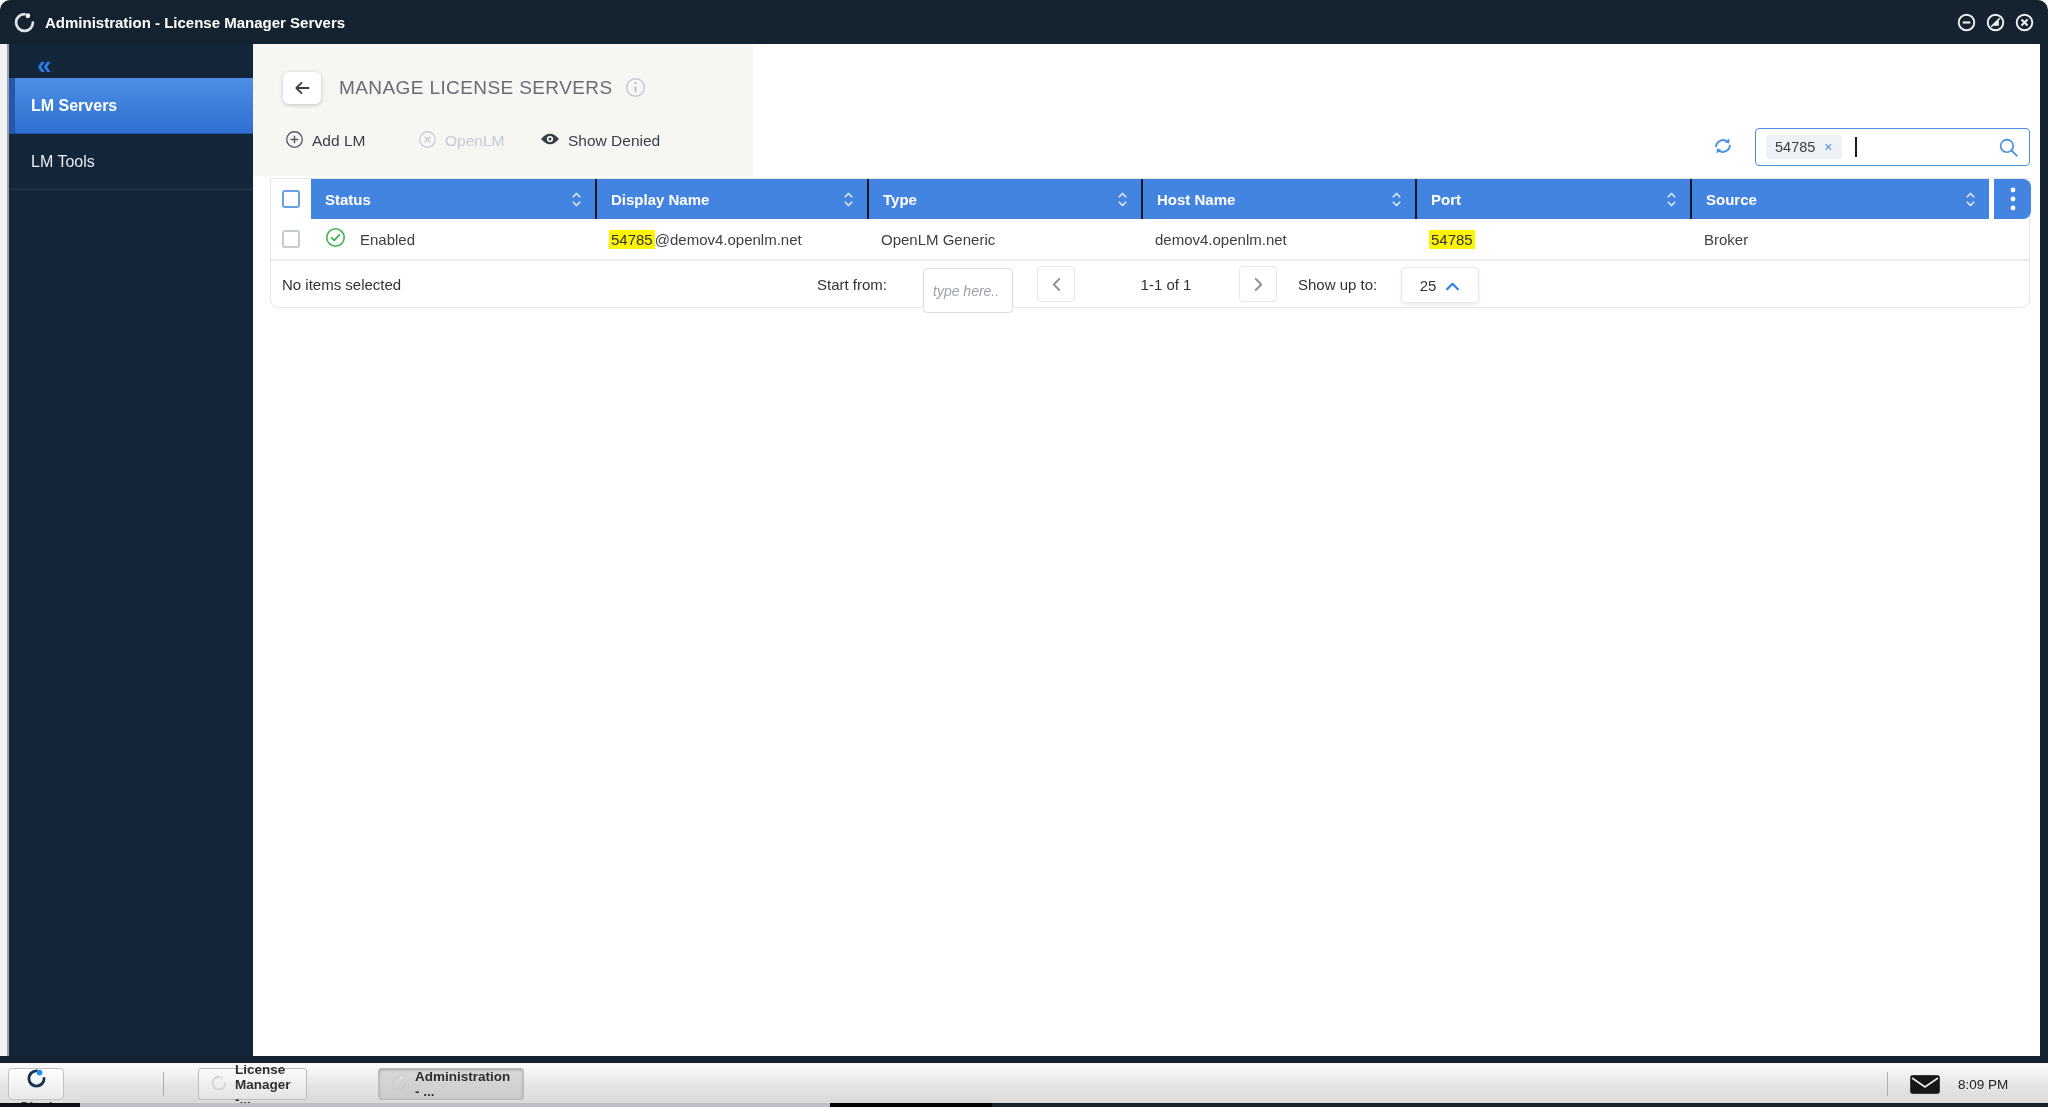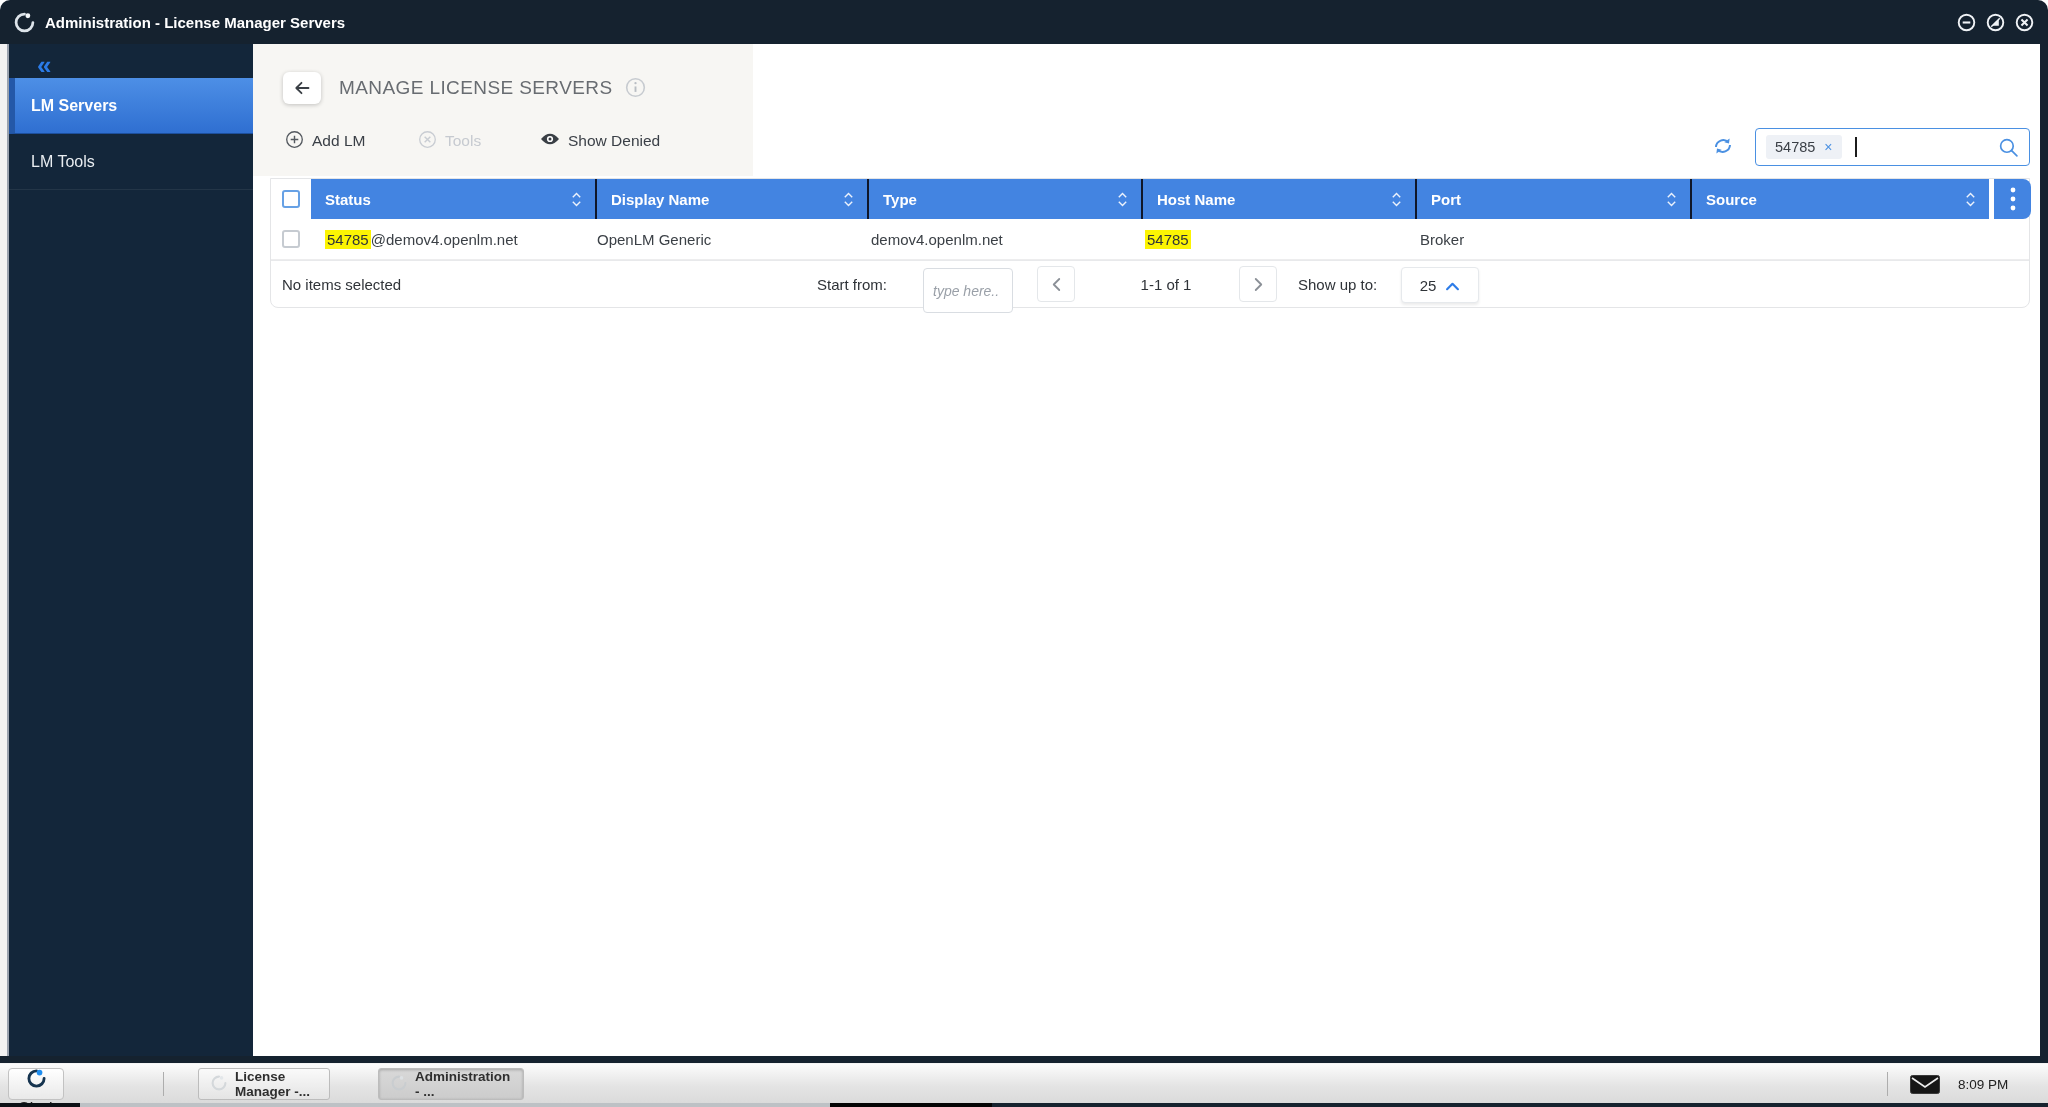--- a/index.html
+++ b/index.html
@@ -186,21 +186,21 @@
       </span>
       <span>Add LM</span>
     </span>
     <span class="tb-btn disabled" style="left:165px">
       <span>
         <svg viewBox="0 0 20 20" width="19" height="19">
             <circle cx="10" cy="10" r="8.2" fill="none" stroke="#c9cdd3" stroke-width="1.4"></circle>
             <path d="M7 7 L13 13 M13 7 L7 13" stroke="#c9cdd3" stroke-width="1.5"></path>
           </svg>
       </span>
-      <span>Tools</span>
+      <span>OpenLM</span>
     </span>
     <span class="tb-btn" style="left:287px">
       <span>
         <svg viewBox="0 0 20 14" width="20" height="14">
             <path d="M1 7 Q10 -3.5 19 7 Q10 17.5 1 7 Z" fill="#3a3f45"></path>
             <circle cx="10" cy="7" r="3.1" fill="#ffffff"></circle>
             <circle cx="10" cy="7" r="1.5" fill="#3a3f45"></circle>
           </svg>
       </span>
       <span>Show Denied</span>
@@ -292,20 +292,29 @@
               <circle cx="3" cy="3" r="2.4" fill="#ffffff"></circle>
               <circle cx="3" cy="12" r="2.4" fill="#ffffff"></circle>
               <circle cx="3" cy="21" r="2.4" fill="#ffffff"></circle>
             </svg>
         </div>
       </div>
 
       <div class="trow">
         <div class="cb-cell">
           <span class="checkbox"></span>
+        </div>
+        <div class="td status c1">
+          <span>
+            <svg viewBox="0 0 20 20" width="21" height="21">
+                <circle cx="10" cy="10" r="8.3" fill="none" stroke="#3cb34a" stroke-width="1.5"></circle>
+                <path d="M6.3 10.3 L8.8 12.8 L13.7 7.6" fill="none" stroke="#3cb34a" stroke-width="1.7" stroke-linecap="round" stroke-linejoin="round"></path>
+              </svg>
+          </span>
+          <span>Enabled</span>
         </div>
         <div class="td c2">
           <span class="hl">54785</span>
             <span>@demov4.openlm.net</span>
         </div>
         <div class="td c3">OpenLM Generic</div>
         <div class="td c4">demov4.openlm.net</div>
         <div class="td c5">
           <span class="hl">54785</span>
         </div>
@@ -346,21 +355,21 @@
       <span>
         <svg viewBox="0 0 20 20" width="19" height="19">
             <path d="M10 2 a8 8 0 1 0 8 8" fill="none" stroke="#16344f" stroke-width="3" stroke-linecap="round"></path>
             <circle cx="13.2" cy="3.8" r="3" fill="#1f8ef0"></circle>
           </svg>
       </span>
       <span>Start</span>
       <span class="tri">▾</span>
     </div>
     <div class="tsep" style="left:163px"></div>
-    <div class="task-btn" style="left:198px;width:132px">
+    <div class="task-btn" style="left:198px;width:109px">
       <span>
         <svg viewBox="0 0 20 20" width="16" height="16">
             <path d="M10 2 a8 8 0 1 0 8 8" fill="none" stroke="#d4d8db" stroke-width="2.6" stroke-linecap="round"></path>
             <circle cx="13.2" cy="3.6" r="2.2" fill="#e3e7ea"></circle>
           </svg>
       </span>
       <span>License Manager -...</span>
     </div>
     <div class="task-btn active" style="left:345px;width:146px">
       <span>

